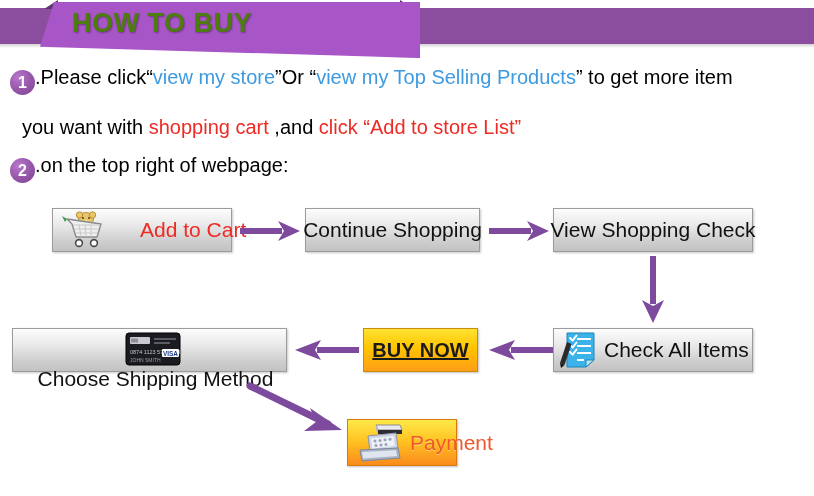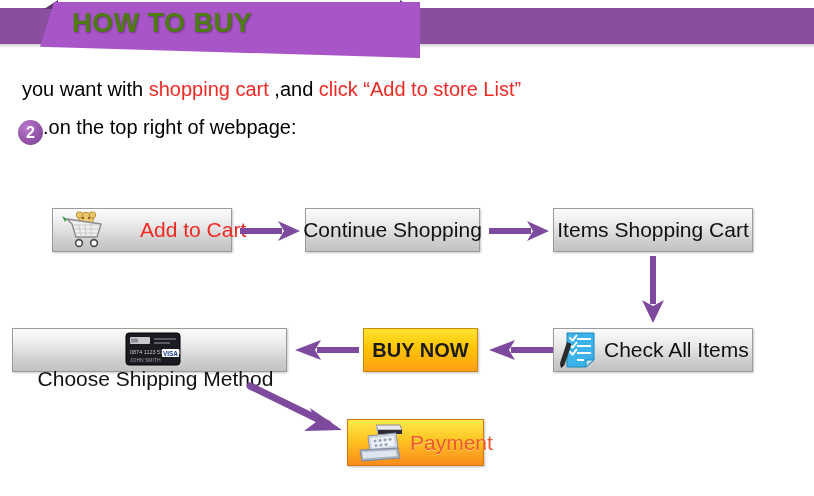--- a/index.html
+++ b/index.html
@@ -82,21 +82,21 @@
   .line {
     position: relative;
     font-size: 20px;
     color: #000000;
     white-space: nowrap;
     line-height: 38px;
     height: 38px;
   }
   .line.l1 { padding-left: 10px; }
   .line.l2 { padding-left: 22px; margin-top: 12px; }
-  .line.l3 { padding-left: 10px; margin-left: 8px; }
+  .line.l3 { padding-left: 10px; }
   .badge {
     display: inline-block;
     width: 25px;
     height: 25px;
     border-radius: 50%;
     background: radial-gradient(circle at 34% 30%, #b779cd 0%, #9a5aad 45%, #7c4190 100%);
     color: #ffffff;
     font-size: 16px;
     font-weight: bold;
     text-align: center;
@@ -138,25 +138,26 @@
 
   .btn-buynow {
     position: absolute;
     left: 363px; top: 328px; width: 115px; height: 44px;
     box-sizing: border-box;
     border: 1px solid #c98a10;
     background: linear-gradient(to bottom, #ffe233 0%, #ffc400 45%, #ff9e17 100%);
     display: flex; align-items: center; justify-content: center;
     font-size: 20px; font-weight: bold; color: #1a1a1a;
     box-shadow: 1px 1px 2px rgba(0,0,0,0.25);
+    text-decoration: underline;
   }
 
   .btn-payment {
     position: absolute;
-    left: 347px; top: 419px; width: 137px; height: 47px;
+    left: 347px; top: 419px; width: 110px; height: 47px;
     box-sizing: border-box;
     border: 1px solid #d87a10;
     background: linear-gradient(to bottom, #ffe94a 0%, #ffc422 45%, #fb8b1c 100%);
     display: flex; align-items: center; justify-content: flex-start;
     padding-left: 4px;
     box-shadow: 1px 1px 2px rgba(0,0,0,0.25);
   }
   .btn-payment .box-text {
     color: #f0572a; font-size: 21px; margin-left: 4px;
     text-shadow: 0 1px 0 rgba(255,255,255,0.4);
@@ -174,20 +175,23 @@
   <div class="banner-bar"></div>
   <div class="banner-bar-shadow"></div>
   <div class="banner-notch-l"></div>
   <div class="banner-notch-r"></div>
   <div class="ribbon"></div>
   <div class="ribbon-label">HOW TO BUY</div>
 </div>
 
 <div class="instructions">
 
+  <div class="line l1">
+    <span class="badge">1</span><span>.Please click“</span><span class="blue">view my store</span><span>”Or “</span><span class="blue">view my Top Selling Products</span><span>” to get more item</span>
+  </div>
 
   <div class="line l2">
     <span>you want with </span><span class="red">shopping cart</span><span> ,and </span><span class="red">click “Add to store List”</span>
   </div>
 
   <div class="line l3">
     <span class="badge">2</span><span>.on the top right of webpage:</span>
   </div>
 
 </div>
@@ -226,21 +230,21 @@
   </div>
 
   <div class="arrow" style="left:489px; top:220px;">
     <svg width="62" height="22" viewBox="0 0 62 22">
       <path d="M0 11 L42 11" stroke="#7e4a9e" stroke-width="6"></path>
       <path d="M38 1 L60 11 L38 21 L44 11 Z" fill="#7e4a9e"></path>
     </svg>
   </div>
 
   <div class="box box-viewcart">
-    <span class="box-text">Items Shopping Cart</span>
+    <span class="box-text">View Shopping Check</span>
   </div>
 
   <div class="arrow" style="left:638px; top:256px;">
     <svg width="30" height="68" viewBox="0 0 30 68">
       <path d="M15 0 L15 48" stroke="#7e4a9e" stroke-width="6"></path>
       <path d="M4 44 L15 67 L26 44 L15 50 Z" fill="#7e4a9e"></path>
     </svg>
   </div>
 
   <div class="box box-check">

